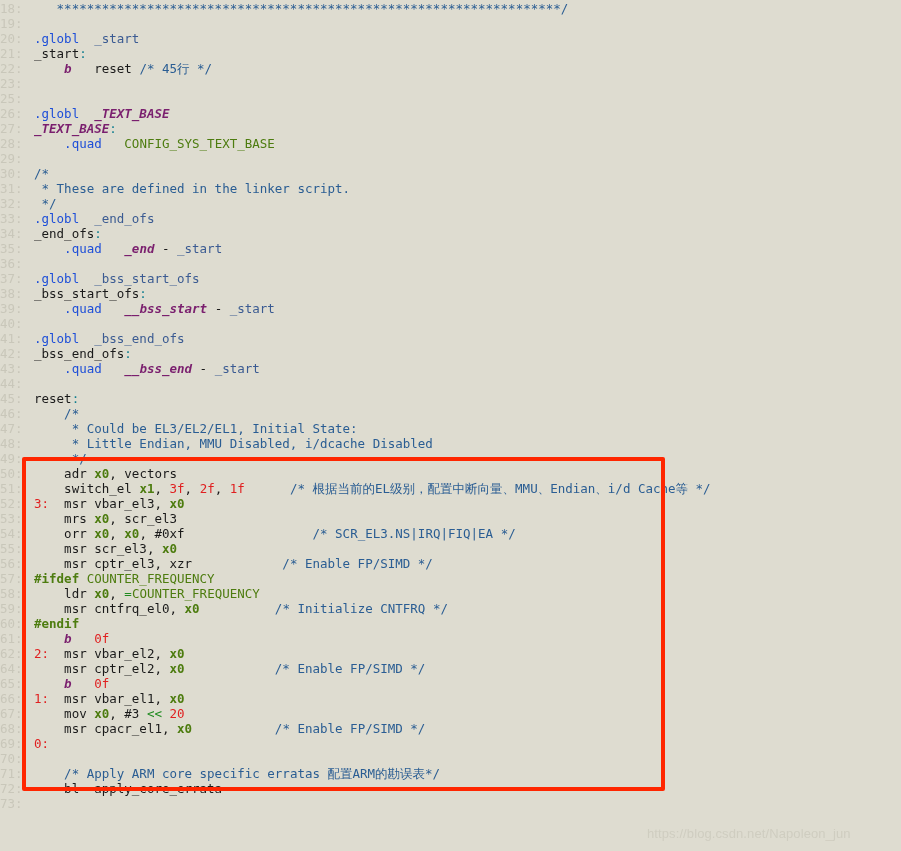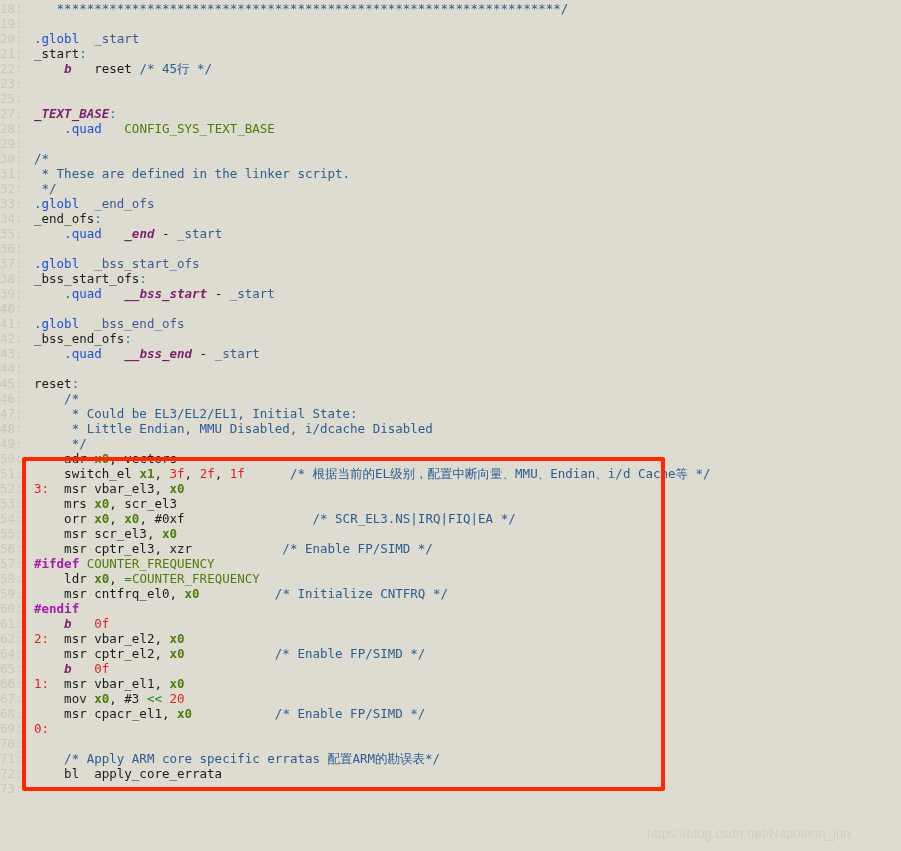--- a/index.html
+++ b/index.html
@@ -48,21 +48,21 @@
   }
   
   .t-dir   { color: #1d4ed8; }            
   .t-lbl   { color: #7a1f6e; font-style: italic; font-weight: bold; }
   .t-sym   { color: #3b5b92; }            
   .t-cmt   { color: #2a5d93; }            
   .t-kw    { color: #7a1f6e; font-style: italic; font-weight: bold; }
   .t-reg   { color: #4d7c0f; font-weight: bold; }
   .t-num   { color: #e02020; }            
   .t-mac   { color: #4d7c0f; }            
-  .t-pp    { color: #a21caf; font-weight: bold; }  
+  .t-pp    { color: #4d7c0f; font-weight: bold; }  
   .t-op    { color: #1f8a1f; }            
   .t-colon { color: #117f8f; }
   .t-plain { color: #1a1a1a; }
   .t-ast   { color: #2a5d93; }
 
   #redbox {
     position: absolute;
     border: 4px solid #ff2600;
     border-radius: 2px;
     pointer-events: none;
@@ -84,20 +84,21 @@
 <div id="viewport" style="background: rgb(222, 220, 208);">
 
   <div id="code-area">
       <div class="code-line"><span class="ln">18:</span><span class="lc"><span class="t-plain">   </span><span class="t-ast">*******************************************************************</span><span class="t-cmt">/</span></span></div>
       <div class="code-line"><span class="ln">19:</span><span class="lc"></span></div>
       <div class="code-line"><span class="ln">20:</span><span class="lc"><span class="t-dir">.globl</span><span class="t-plain">  </span><span class="t-sym">_start</span></span></div>
       <div class="code-line"><span class="ln">21:</span><span class="lc"><span class="t-plain">_start</span><span class="t-colon">:</span></span></div>
       <div class="code-line"><span class="ln">22:</span><span class="lc"><span class="t-plain">    </span><span class="t-kw">b</span><span class="t-plain">   </span><span class="t-plain">reset</span><span class="t-plain"> </span><span class="t-cmt">/* 45行 */</span></span></div>
       <div class="code-line"><span class="ln">23:</span><span class="lc"></span></div>
       <div class="code-line"><span class="ln">25:</span><span class="lc"></span></div>
+      <div class="code-line"><span class="ln">26:</span><span class="lc"><span class="t-dir">.globl</span><span class="t-plain">  </span><span class="t-lbl">_TEXT_BASE</span></span></div>
       <div class="code-line"><span class="ln">27:</span><span class="lc"><span class="t-lbl">_TEXT_BASE</span><span class="t-colon">:</span></span></div>
       <div class="code-line"><span class="ln">28:</span><span class="lc"><span class="t-plain">    </span><span class="t-dir">.quad</span><span class="t-plain">   </span><span class="t-mac">CONFIG_SYS_TEXT_BASE</span></span></div>
       <div class="code-line"><span class="ln">29:</span><span class="lc"></span></div>
       <div class="code-line"><span class="ln">30:</span><span class="lc"><span class="t-cmt">/*</span></span></div>
       <div class="code-line"><span class="ln">31:</span><span class="lc"><span class="t-cmt"> * These are defined in the linker script.</span></span></div>
       <div class="code-line"><span class="ln">32:</span><span class="lc"><span class="t-cmt"> */</span></span></div>
       <div class="code-line"><span class="ln">33:</span><span class="lc"><span class="t-dir">.globl</span><span class="t-plain">  </span><span class="t-sym">_end_ofs</span></span></div>
       <div class="code-line"><span class="ln">34:</span><span class="lc"><span class="t-plain">_end_ofs</span><span class="t-colon">:</span></span></div>
       <div class="code-line"><span class="ln">35:</span><span class="lc"><span class="t-plain">    </span><span class="t-dir">.quad</span><span class="t-plain">   </span><span class="t-lbl">_end</span><span class="t-plain"> - </span><span class="t-sym">_start</span></span></div>
       <div class="code-line"><span class="ln">36:</span><span class="lc"></span></div>

